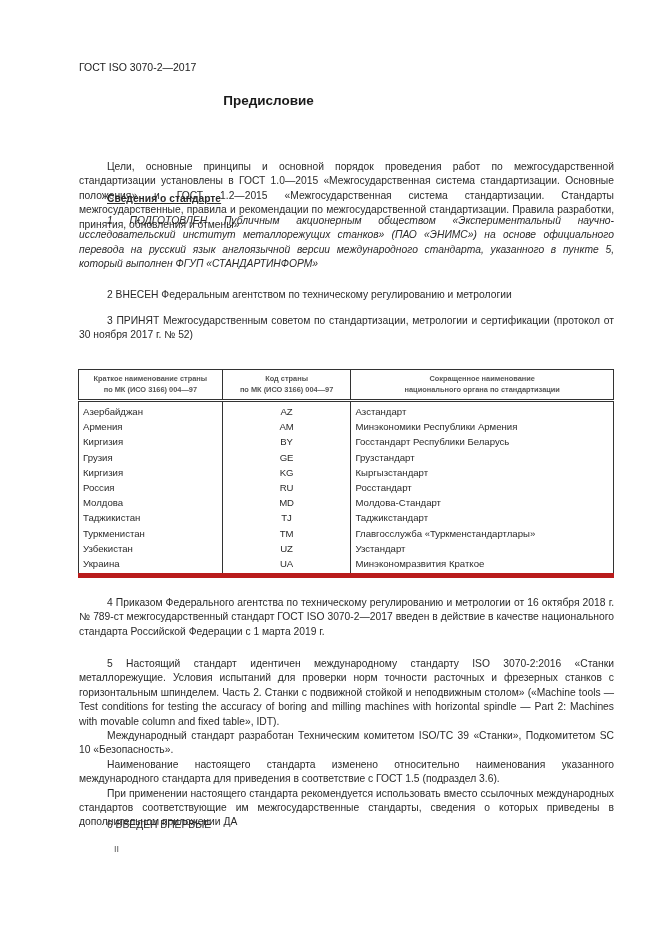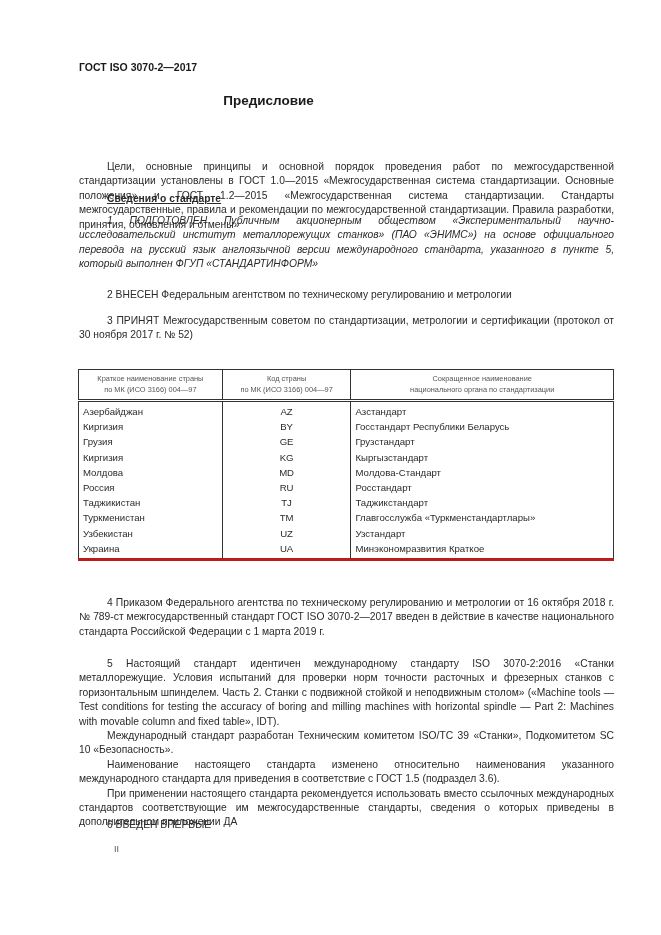--- a/index.html
+++ b/index.html
@@ -1,32 +1,32 @@
 <!DOCTYPE html>
 <html><head>
 <meta charset="utf-8">
 <style>
   html, body { margin: 0; padding: 0; background: #ffffff; }
   body { width: 661px; height: 935px; position: relative; overflow: hidden;
          font-family: "Liberation Sans", sans-serif; color: #222; }
   .page { position: absolute; left: 0; top: 0; width: 661px; height: 935px; }
-  .hdr { position: absolute; left: 79px; top: 61px; font-size: 10.5px; font-weight: bold; color: #1a1a1a; }
+  .hdr { position: absolute; left: 79px; top: 61px; font-size: 10.5px; font-weight: normal; color: #1a1a1a; }
   .title { position: absolute; left: 0; width: 537px; top: 93px; text-align: center;
            font-size: 13.5px; font-weight: bold; color: #1a1a1a; }
   .txt { position: absolute; left: 79px; width: 535px; font-size: 10.3px; line-height: 14.4px;
          text-align: justify; color: #2a2a2a; }
   .txt p { margin: 0; text-indent: 28px; text-align: justify; text-align-last: left; }
   .bold { font-weight: bold; }
   table.votes { position: absolute; left: 78px; top: 369px; width: 536px;
                 border-collapse: collapse; font-size: 9.6px; color: #2a2a2a; }
-  table.votes th { font-weight: normal; font-size: 7.4px; line-height: 10.5px; color: #555;
+  table.votes th { font-weight: bold; font-size: 7.4px; line-height: 10.5px; color: #555;
                    border: 1px solid #333; border-bottom: 3px double #333; padding: 4px 4px 4px 4px; text-align: center; height: 21px; }
   table.votes td { border-left: 1px solid #333; border-right: 1px solid #333; padding: 0 4px; height: 15.2px; line-height: 15.2px; }
   table.votes tr.first td { padding-top: 2px; }
-  table.votes tr.last td { border-bottom: 3px solid #b91c1c; padding-bottom: 2px; }
+  table.votes tr.last td { border-bottom: 5px solid #b91c1c; padding-bottom: 2px; }
   table.votes td.code { text-align: center; }
   .pagenum { position: absolute; left: 79px; top: 844px; font-size: 9px; color: #555; margin-left: 35px; }
 </style>
 </head>
 <body>
 
 <div class="page">
 
   <div class="hdr">ГОСТ ISO 3070-2—2017</div>
 
@@ -75,43 +75,48 @@
         </th>
       </tr>
     </thead>
     <tbody>
       <tr class="first">
         <td>Азербайджан</td>
         <td class="code">AZ</td>
         <td>Азстандарт</td>
       </tr>
       <tr>
+        <td>Армения</td>
+        <td class="code">AM</td>
+        <td>Минэкономики Республики Армения</td>
+      </tr>
+      <tr>
         <td>Киргизия</td>
         <td class="code">BY</td>
         <td>Госстандарт Республики Беларусь</td>
       </tr>
       <tr>
         <td>Грузия</td>
         <td class="code">GE</td>
         <td>Грузстандарт</td>
       </tr>
       <tr>
         <td>Киргизия</td>
         <td class="code">KG</td>
         <td>Кыргызстандарт</td>
       </tr>
       <tr>
+        <td>Россия</td>
+        <td class="code">RU</td>
+        <td>Росстандарт</td>
+      </tr>
+      <tr>
         <td>Молдова</td>
         <td class="code">MD</td>
         <td>Молдова-Стандарт</td>
-      </tr>
-      <tr>
-        <td>Россия</td>
-        <td class="code">RU</td>
-        <td>Росстандарт</td>
       </tr>
       <tr>
         <td>Таджикистан</td>
         <td class="code">TJ</td>
         <td>Таджикстандарт</td>
       </tr>
       <tr>
         <td>Туркменистан</td>
         <td class="code">TM</td>
         <td>Главгосслужба «Туркменстандартлары»</td>

